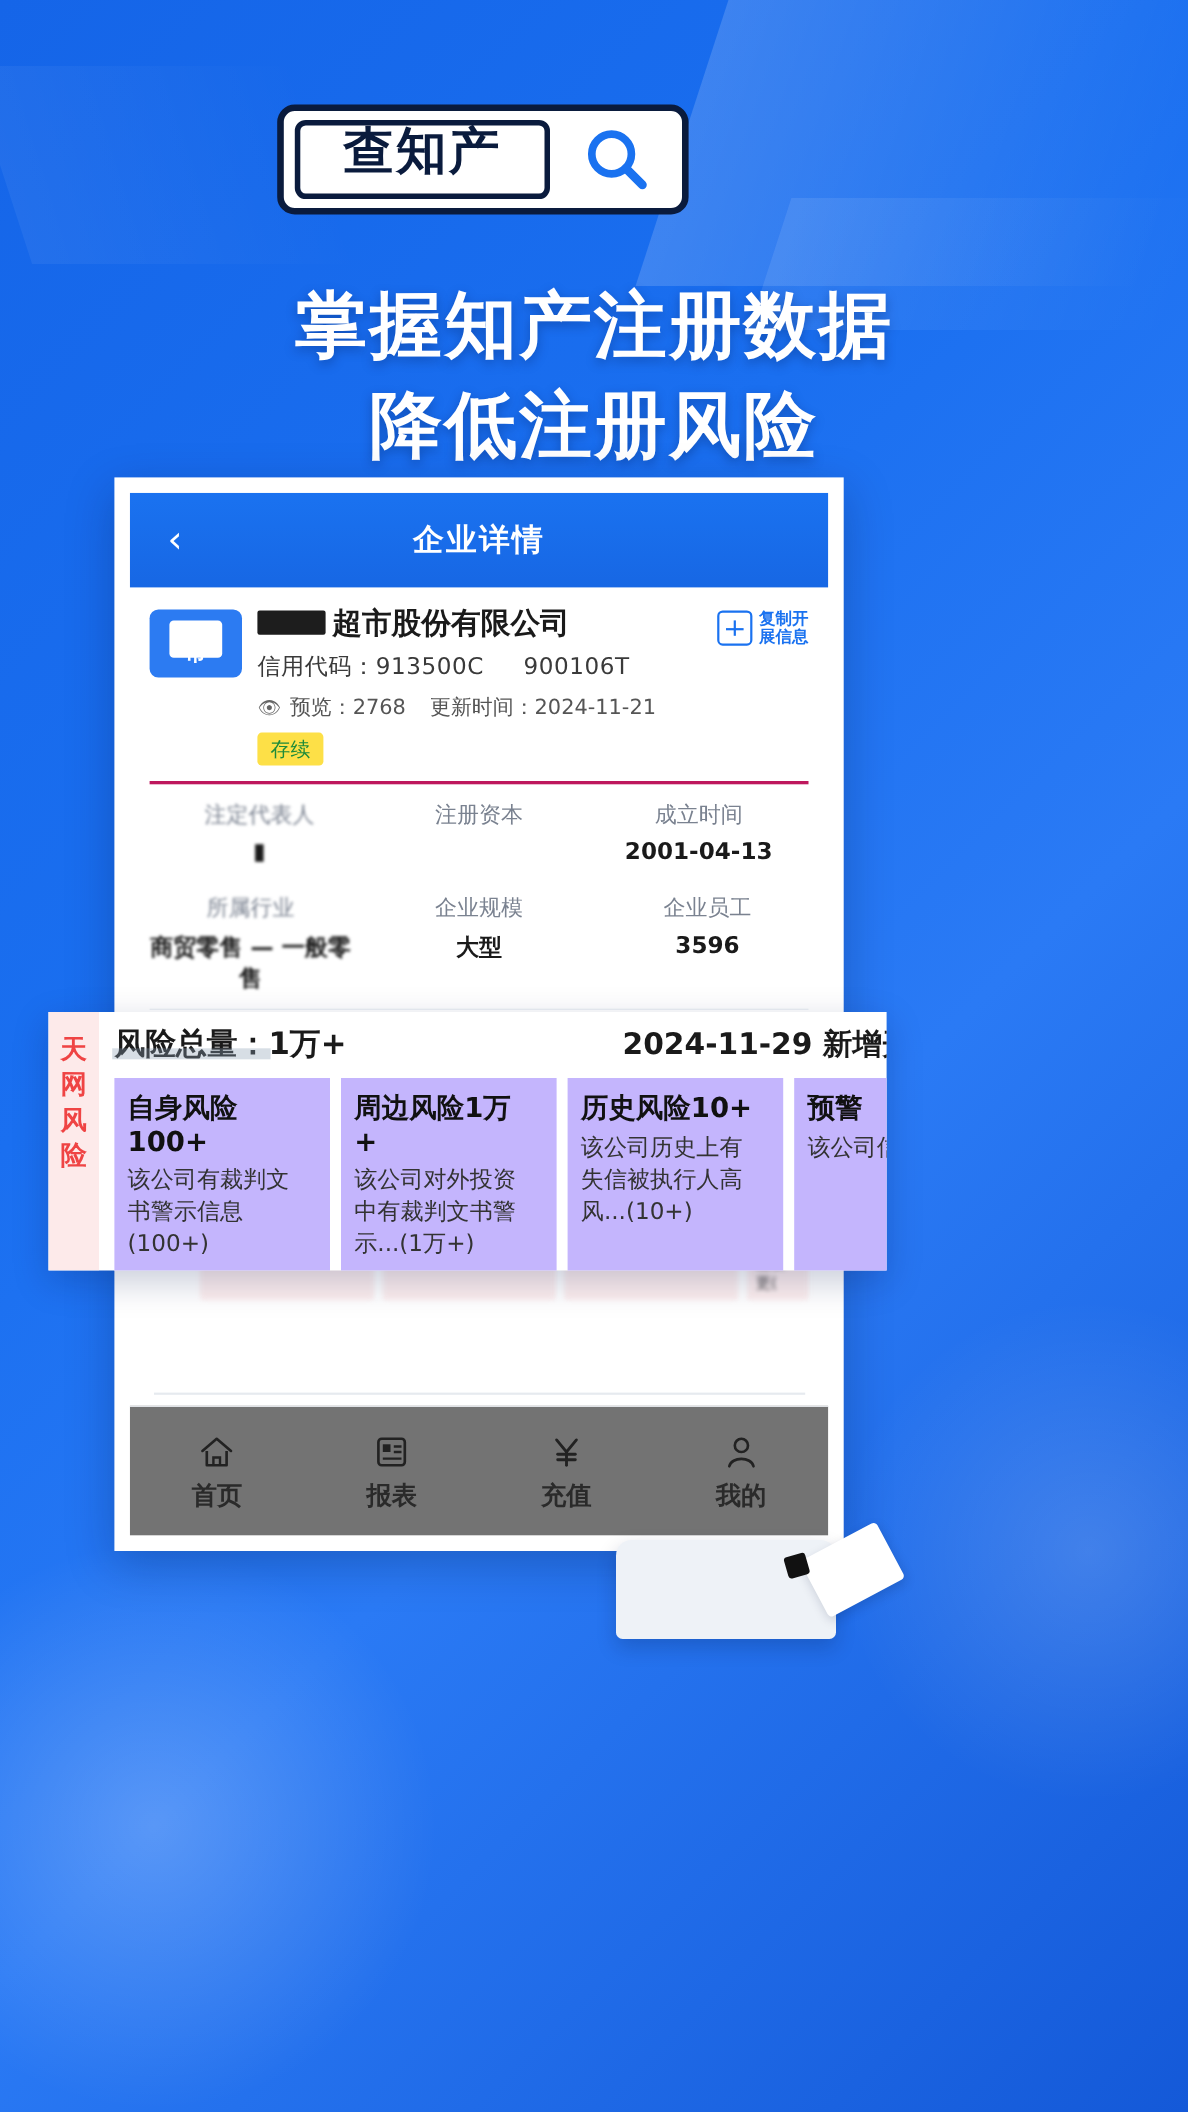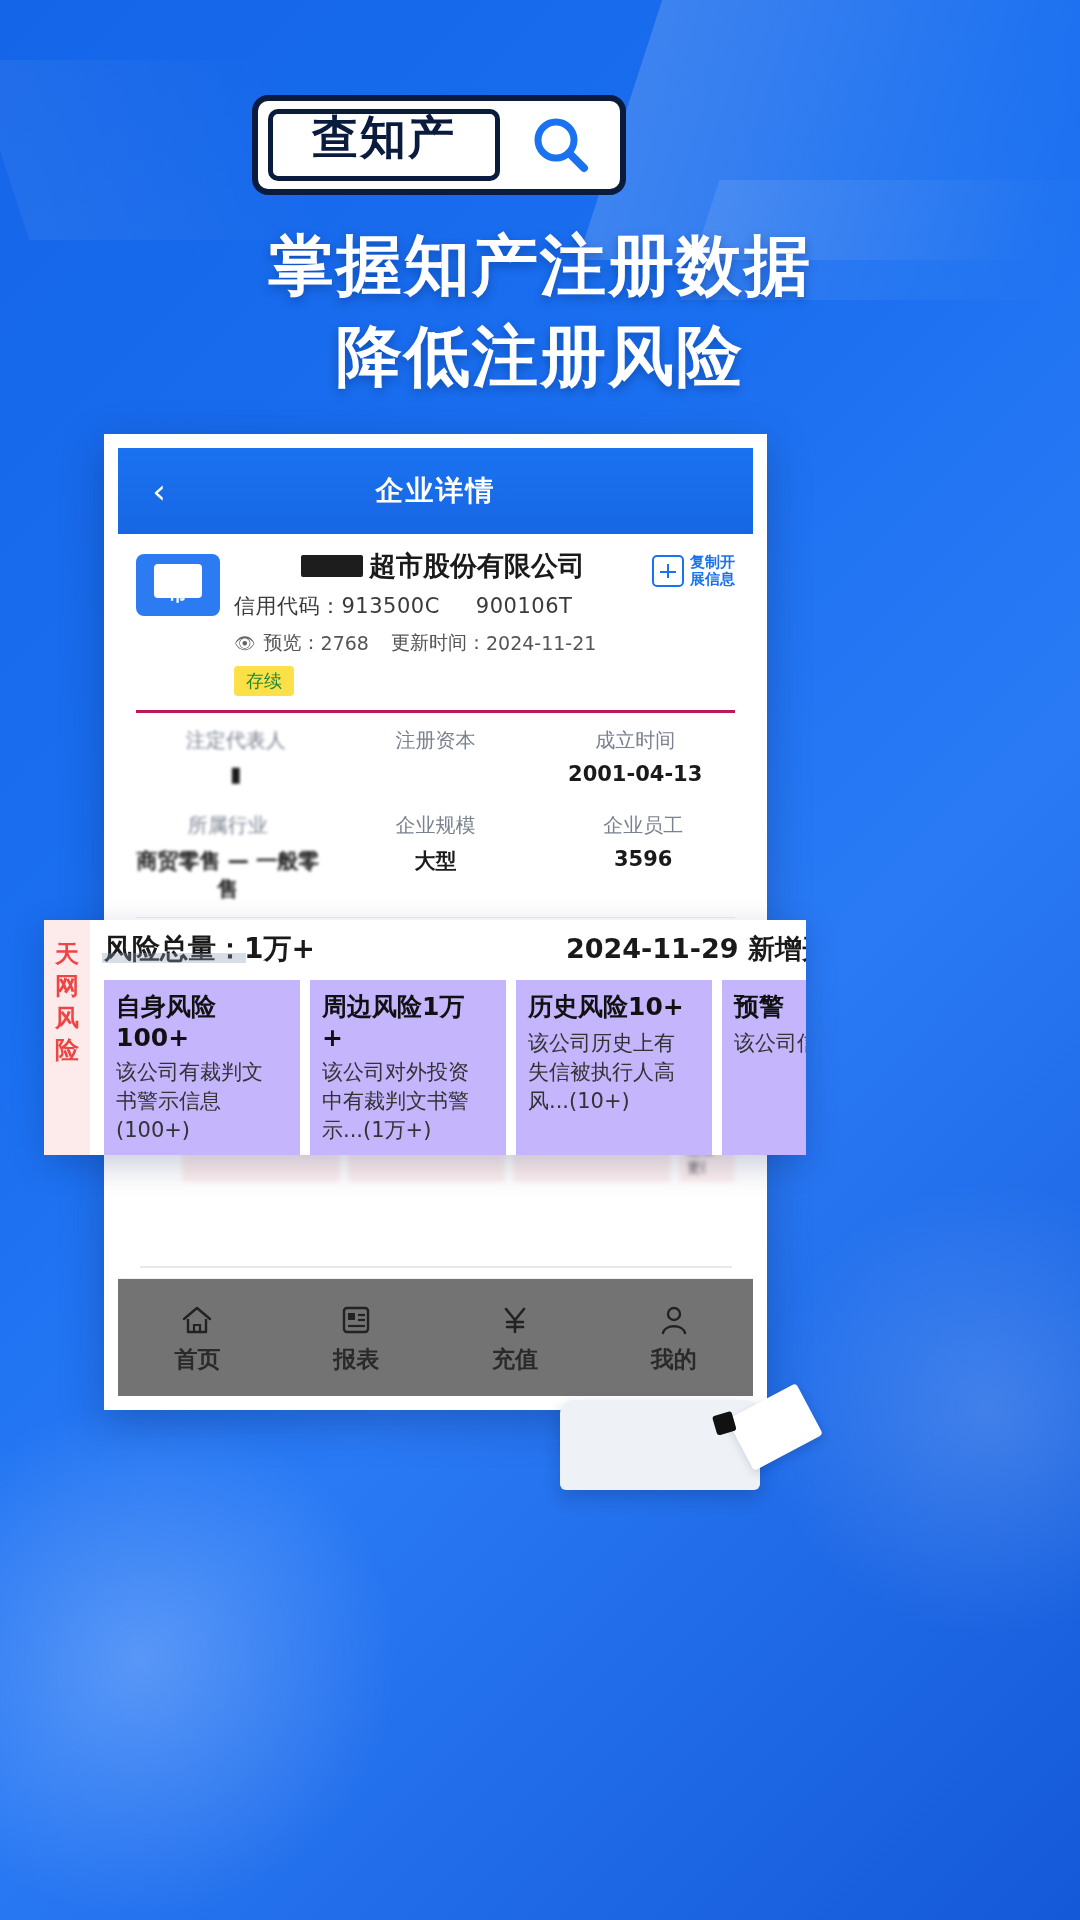--- a/index.html
+++ b/index.html
@@ -53,21 +53,21 @@
   .logo-search {
     margin-left: 26px;
     width: 70px; height: 70px;
     position: relative;
   }
   .logo-search svg { display: block; }
 
   
   .headline {
     position: absolute;
-    left: 0; top: 220px;
+    left: 0; top: 250px;
     width: 1080px;
     text-align: center;
     color: #ffffff;
     font-weight: 800;
     font-size: 66px;
     line-height: 1.38;
     letter-spacing: 2px;
     text-shadow: 0 4px 10px rgba(0,30,90,0.35);
   }
   .headline .line2 { display: block; }
@@ -127,21 +127,20 @@
   .company-logo .badge-char {
     position: absolute; left: 0; right: 0; top: 26px;
     text-align: center;
     color: #ffffff; font-size: 20px; font-weight: 700;
   }
   .company-main { flex: 1; margin-left: 14px; }
   .company-name {
     font-size: 27px; font-weight: 700; color: #1a1a1a;
     display: flex; align-items: center;
     white-space: nowrap;
-    justify-content: center;
   }
   .redact {
     display: inline-block;
     background: #1d1d1d;
     height: 22px;
     vertical-align: middle;
     margin-right: 6px;
     border-radius: 2px;
   }
   .redact.blur {

